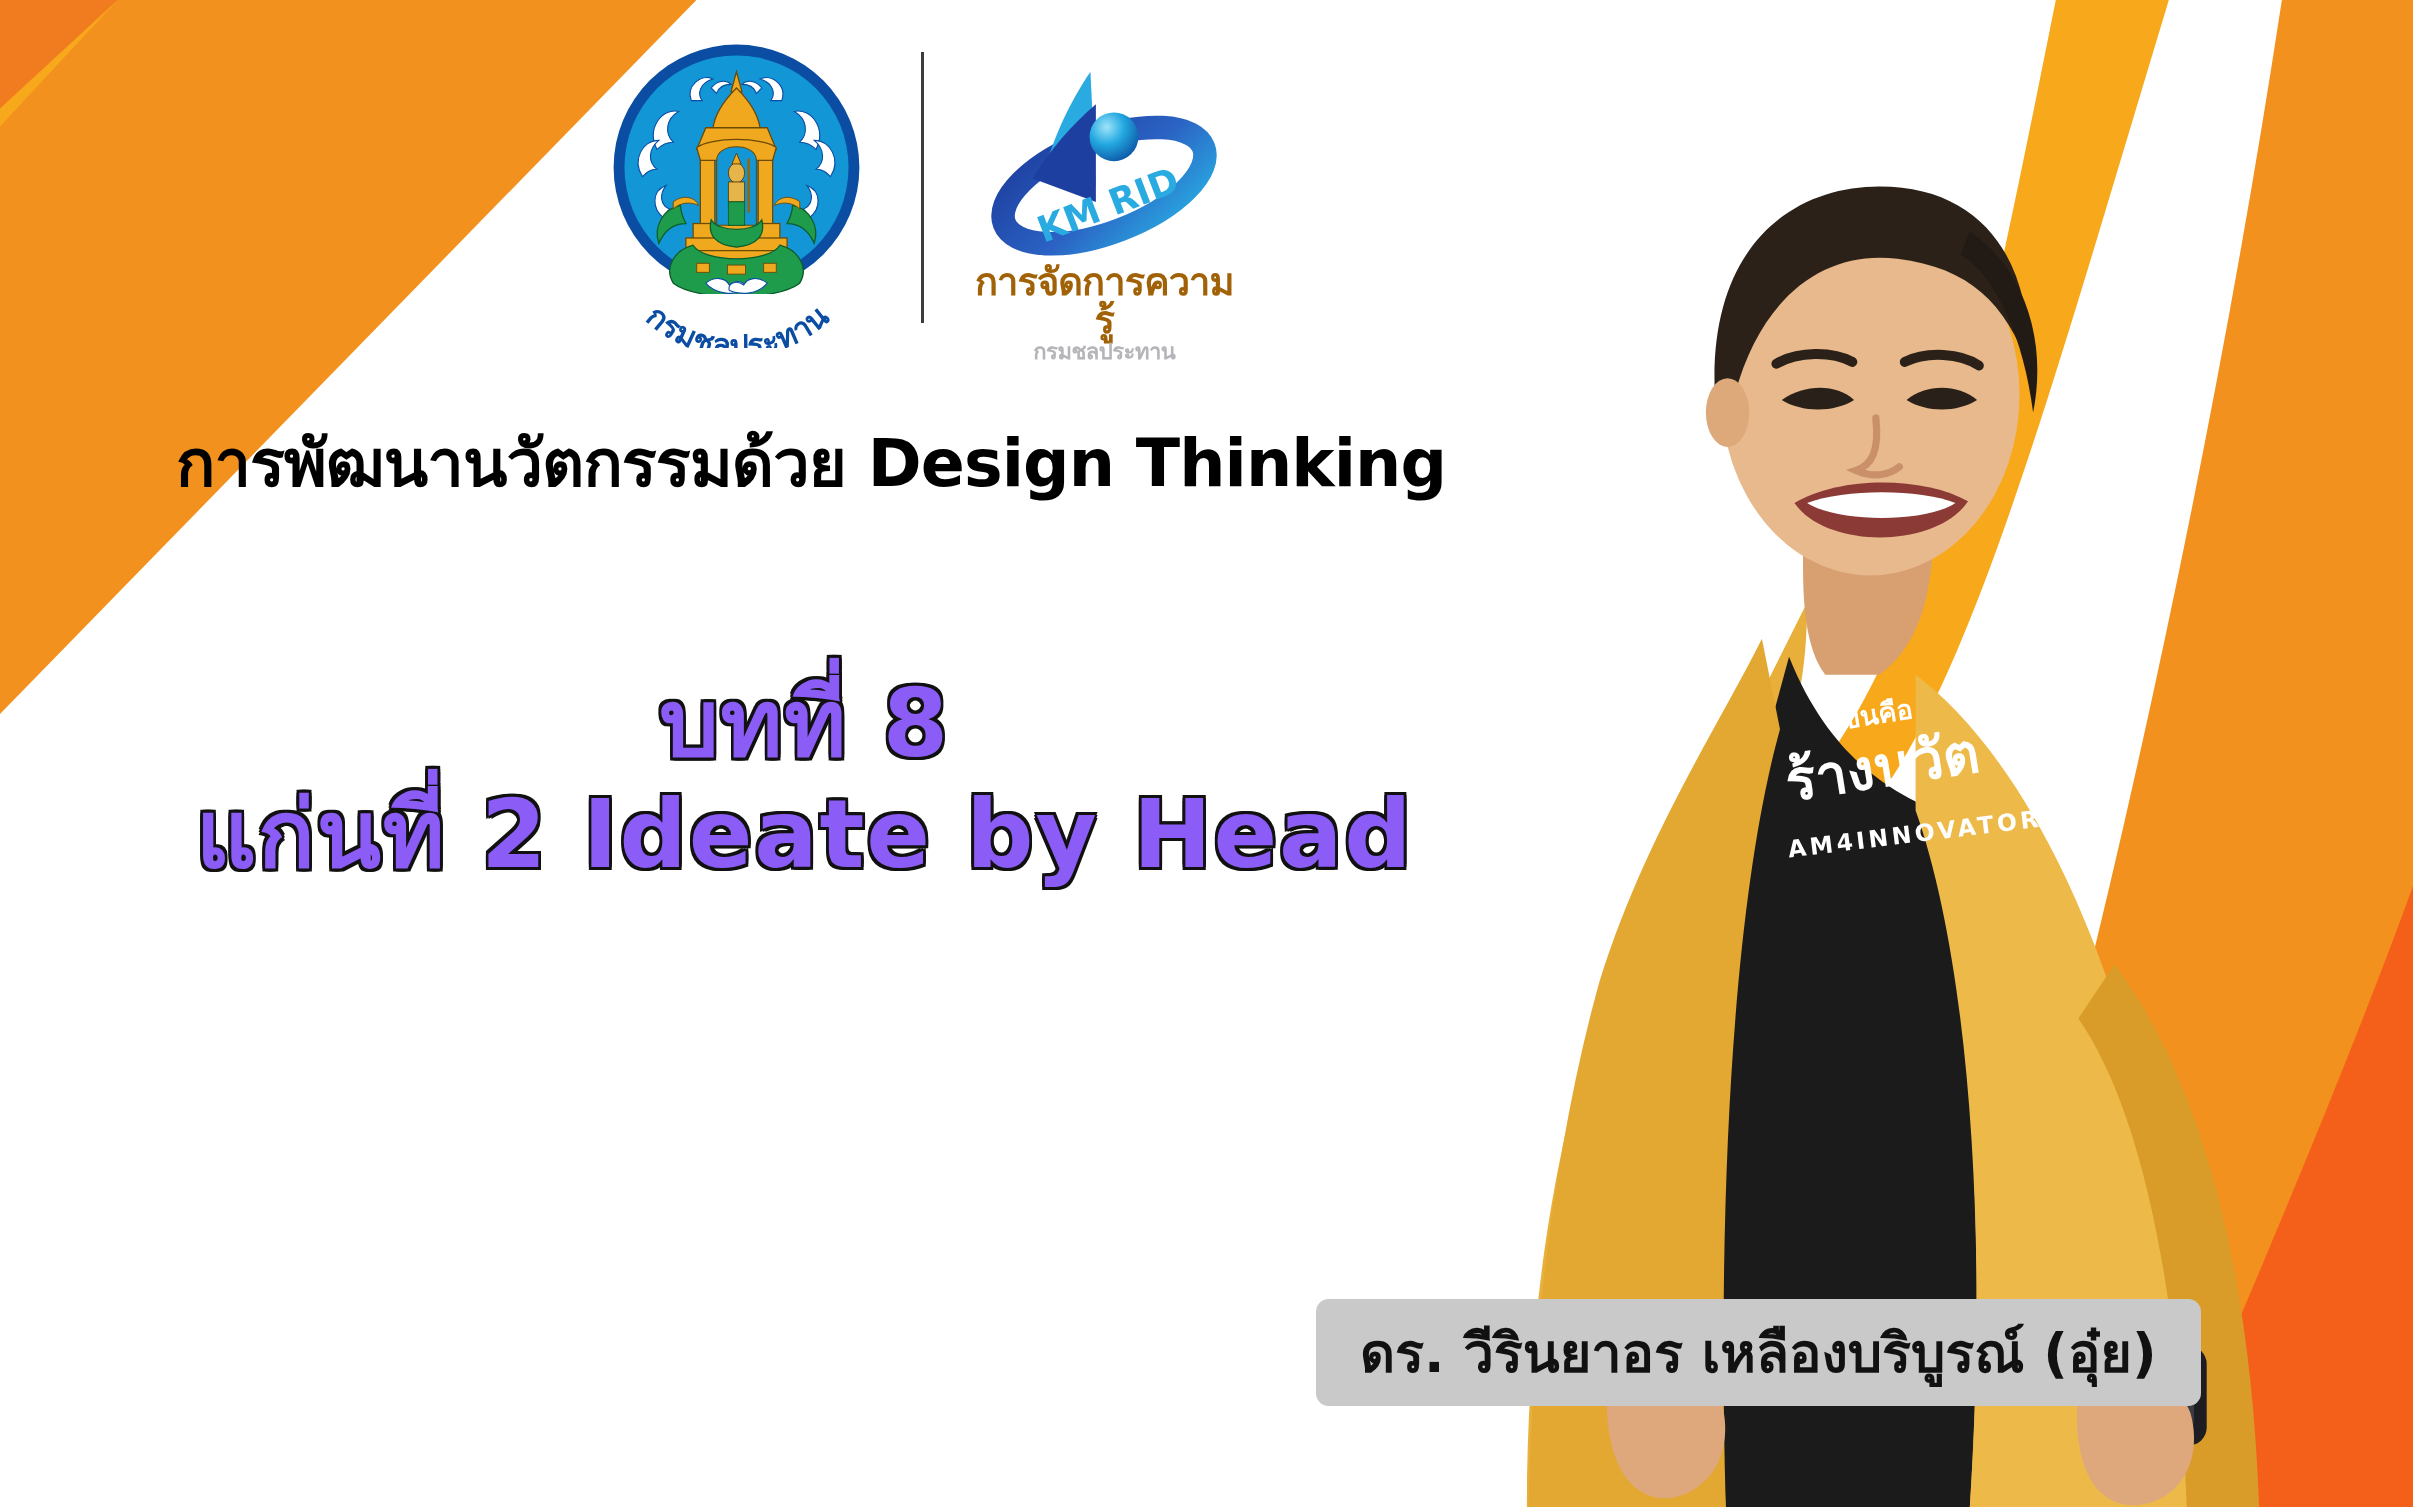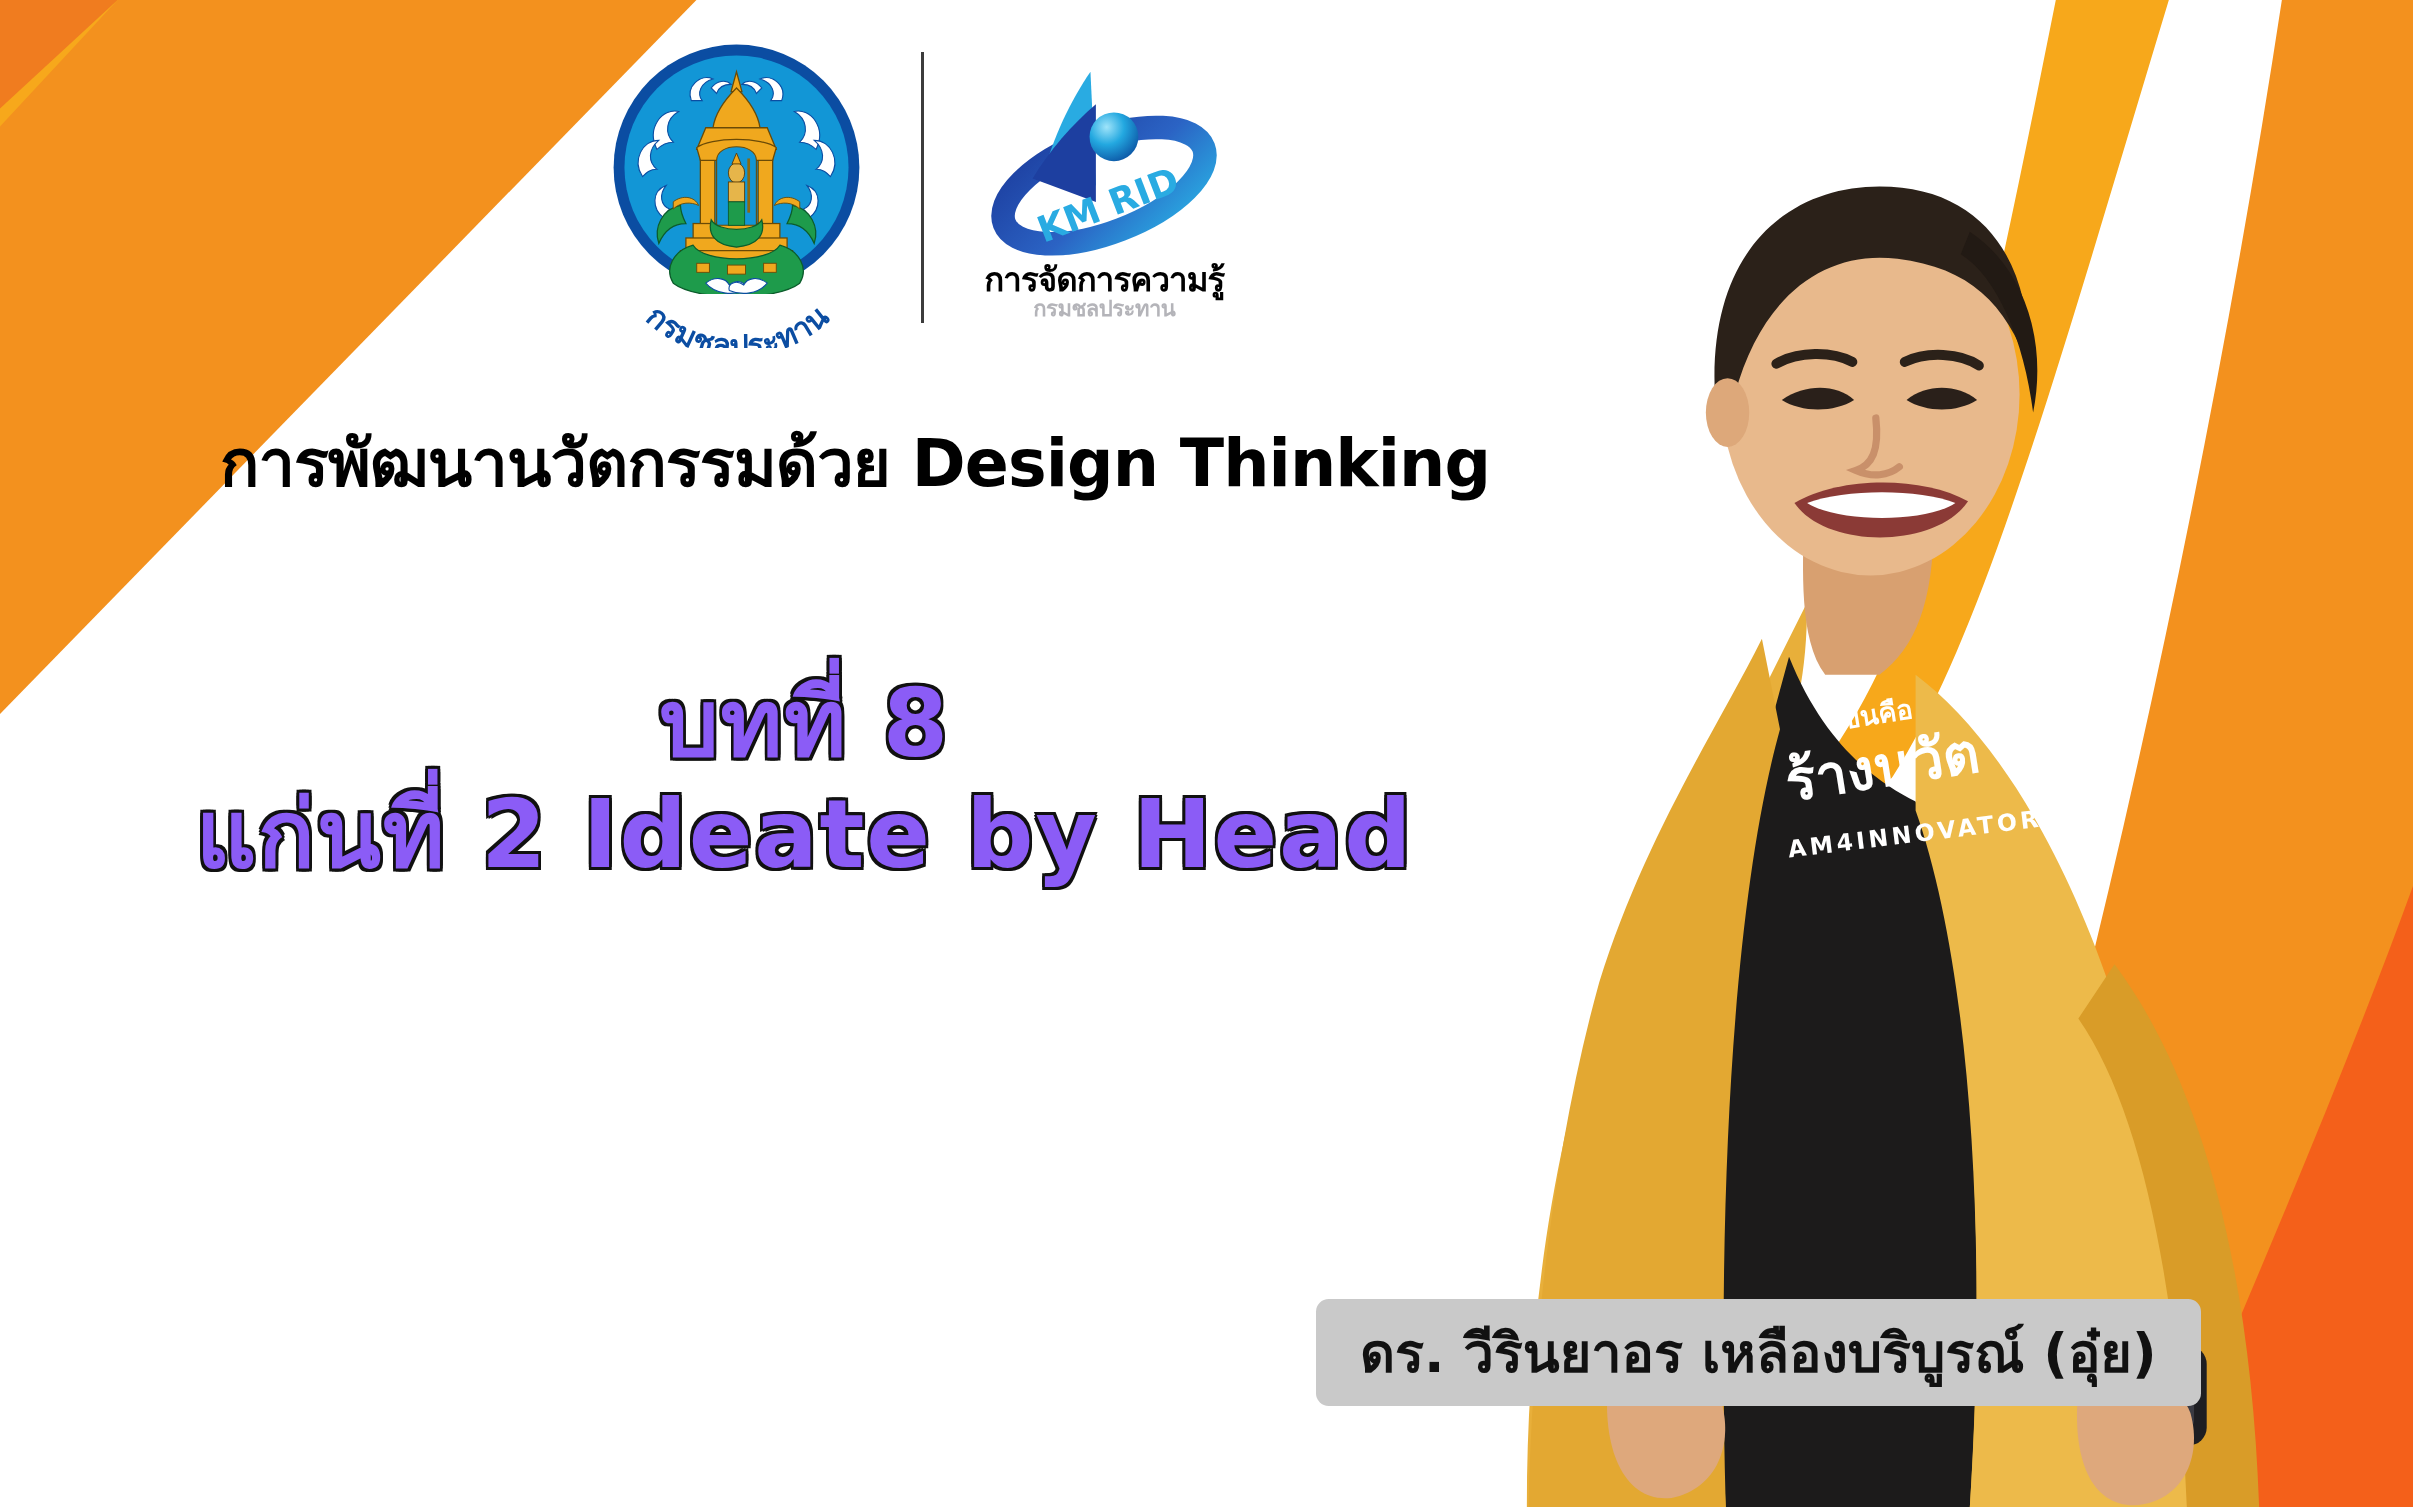--- a/index.html
+++ b/index.html
@@ -39,42 +39,41 @@
   }
   #km-logo-wrap { position:relative; width:262px; height:298px; }
   #km-mark { position:absolute; left:9px; top:9px; width:244px; height:217px; }
   #km-caption {
     position:absolute; left:0; top:222px; width:262px;
     text-align:center; line-height:1.0;
   }
   #km-caption .l1 {
     display:block;
     font-family:"DejaVu Sans", sans-serif;
-    font-size:33px; font-weight:bold; color:#000000;
+    font-size:38px; font-weight:bold; color:#a16207;
     letter-spacing:-0.9px;
   }
   #km-caption .l2 {
     display:block;
     font-family:"DejaVu Sans", sans-serif;
     font-size:22px; font-weight:bold; color:#b4b4b9;
     letter-spacing:-0.5px; margin-top:1.8px;
   }
 
   
   #course-title {
     position:absolute;
     left:176px; top:411px;
     width:1537px;
     font-family:"DejaVu Sans", sans-serif;
     font-size:65px;
     font-weight:bold;
     color:#000000;
     letter-spacing:-0.9px;
     white-space:nowrap;
-    margin-left:44px;
   }
 
   
   #title-stack {
     position:absolute;
     left:36px; top:669px;
     width:1537px;
     text-align:center;
   }
   .otitle {

